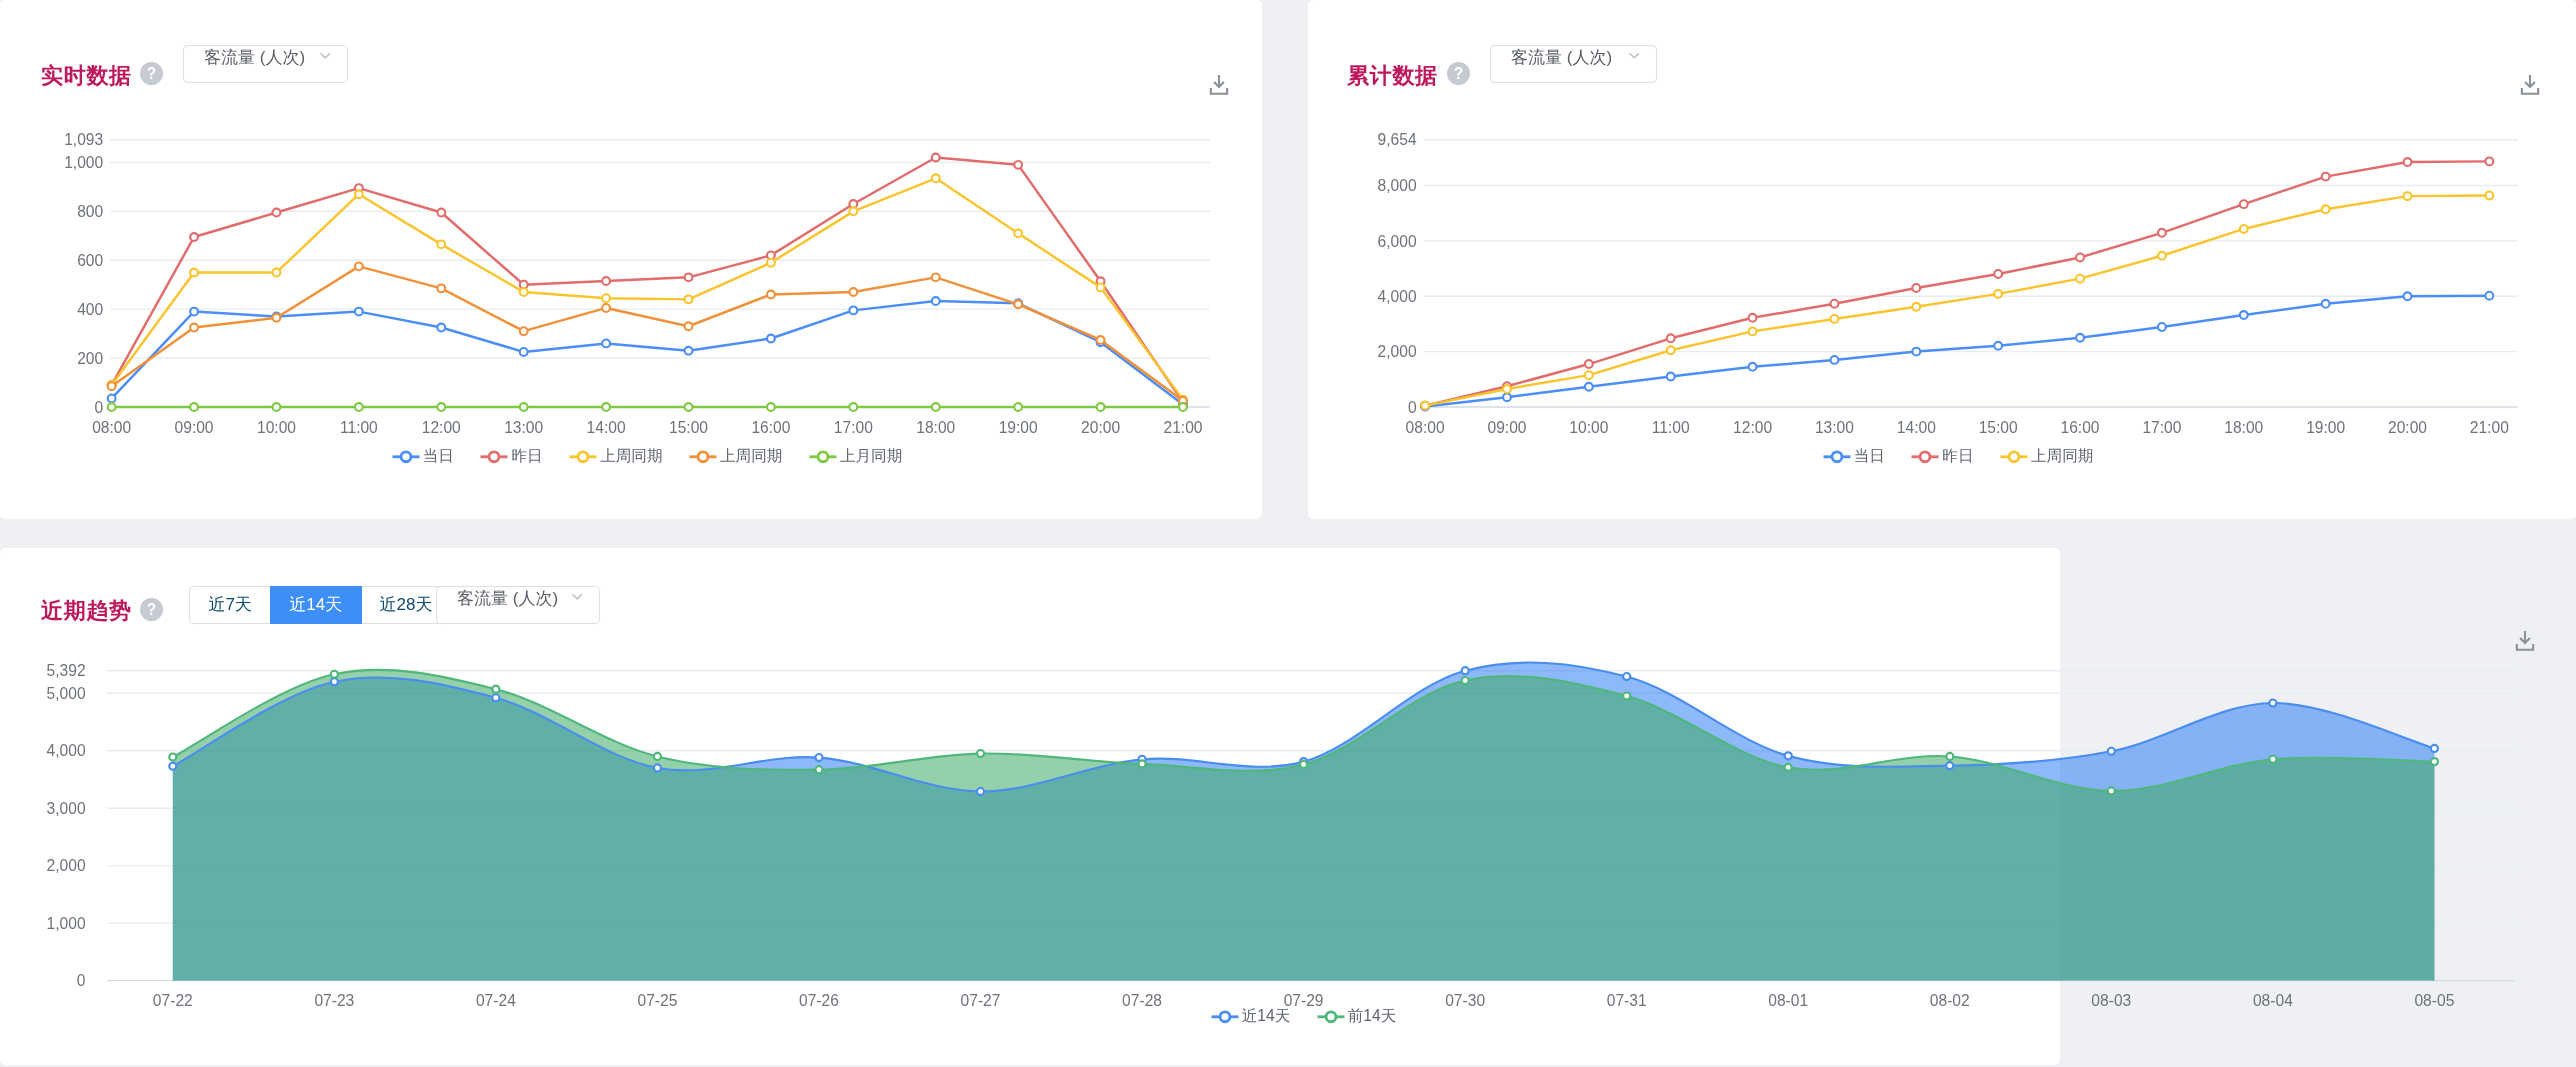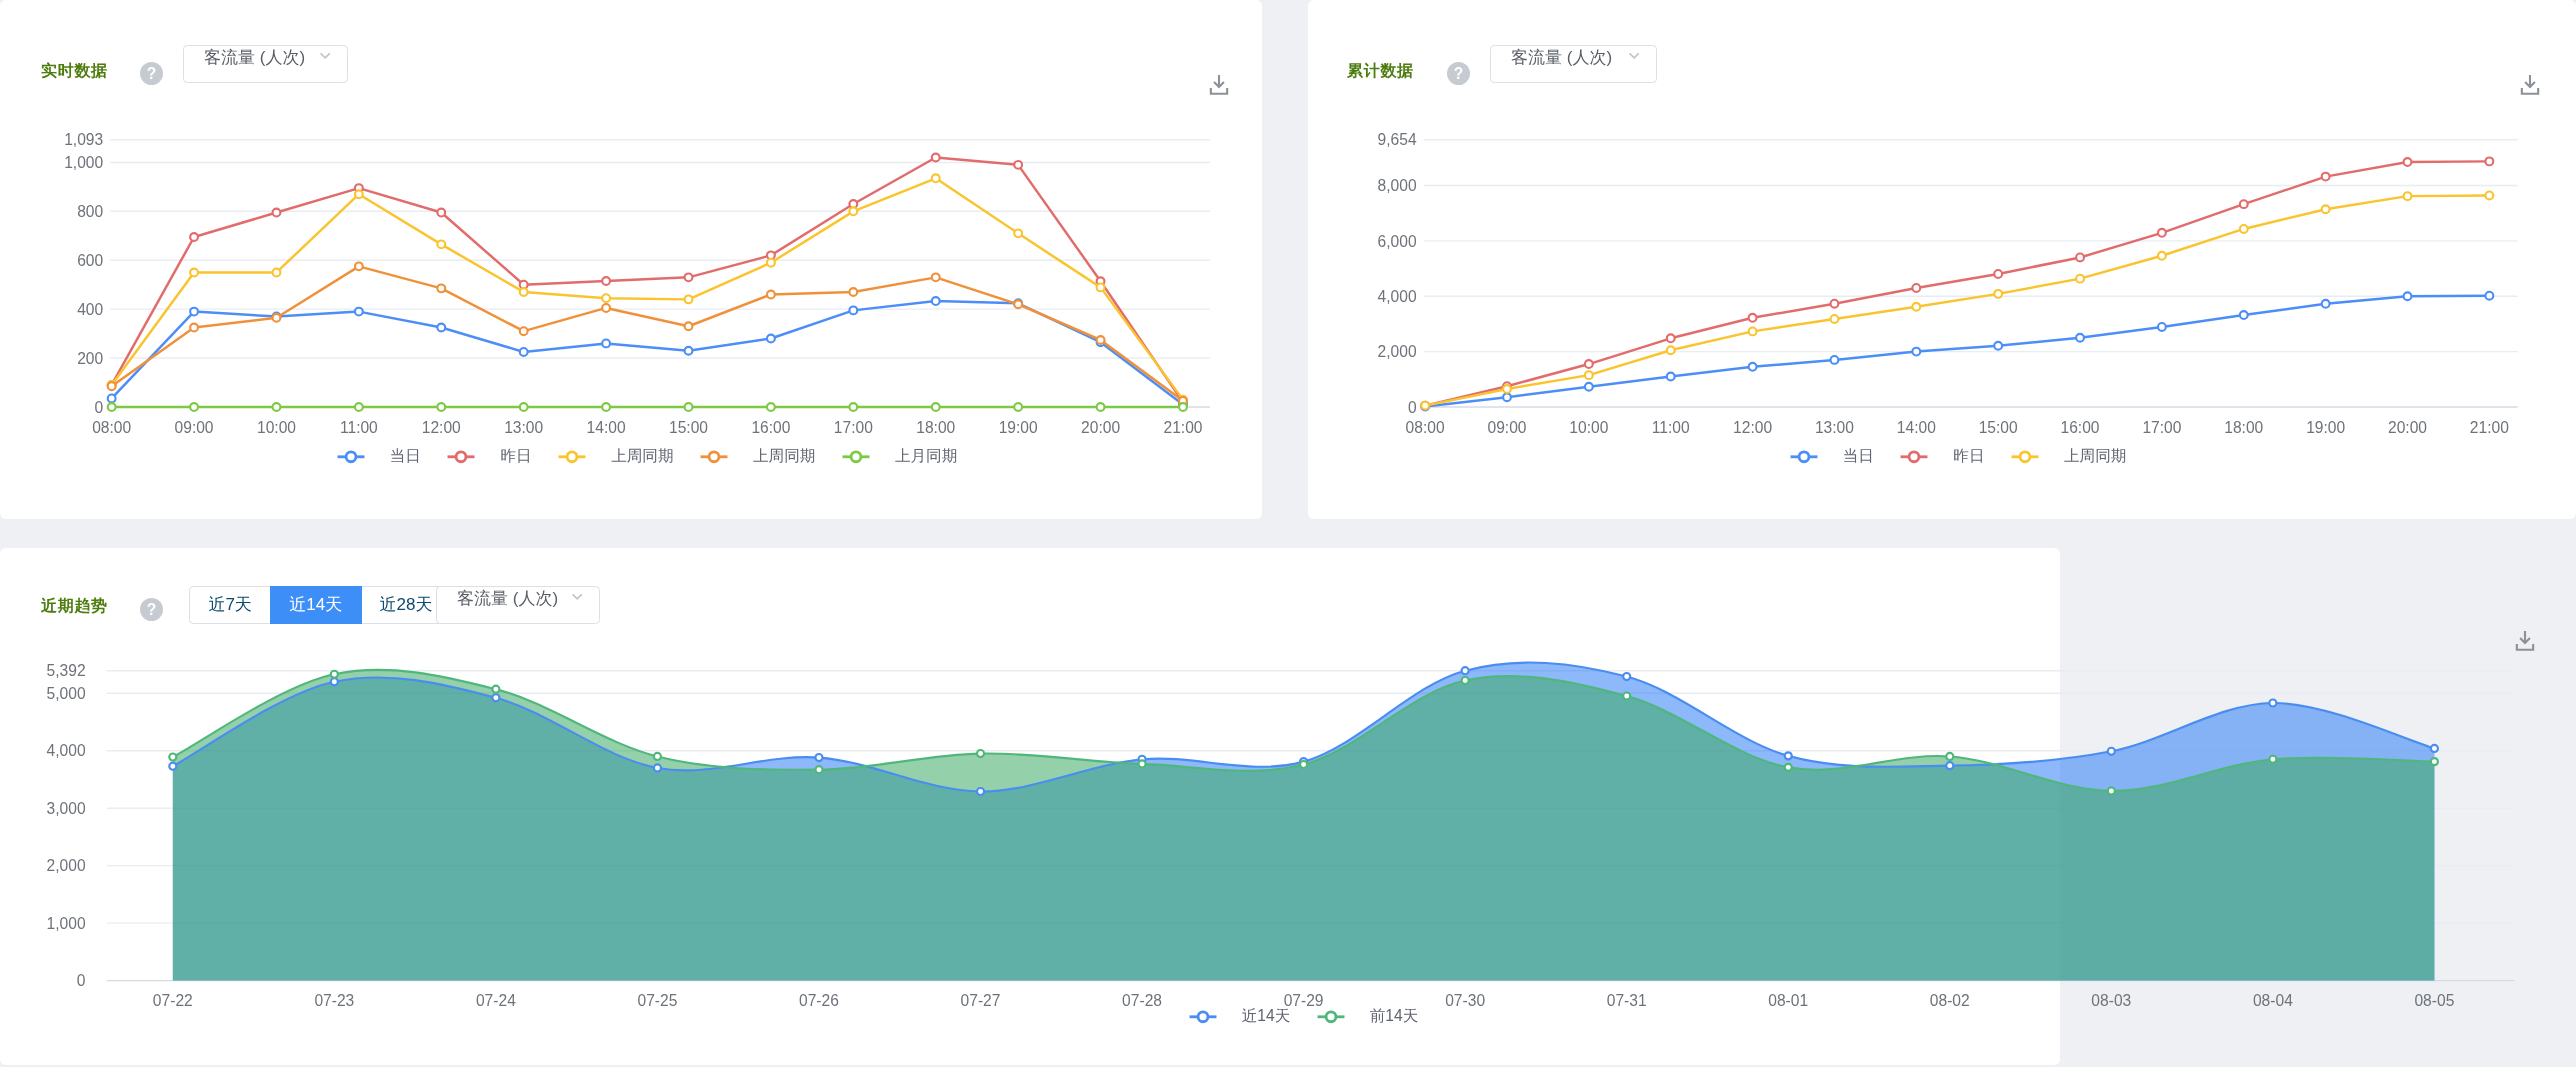--- a/index.html
+++ b/index.html
@@ -6,21 +6,21 @@
   body{
     width:2576px;height:1067px;position:relative;overflow:hidden;
     background:#eef0f3;
     font-family:"Liberation Sans","DejaVu Sans",sans-serif;
   }
   .card{position:absolute;background:#ffffff;border-radius:5.7px;}
   #card-realtime{left:0;top:0;width:1262px;height:519px;}
   #card-cumulative{left:1308px;top:0;width:1268px;height:519px;}
   #card-trend{left:0;top:548px;width:2060px;height:517px;}
   .card-title{
-    position:absolute;font-size:16px;font-weight:bold;color:#4d7c0f;
+    position:absolute;font-size:22px;font-weight:bold;color:#be185d;
     letter-spacing:0.7px;white-space:nowrap;
   }
   .help-icon{
     position:absolute;width:23px;height:23px;border-radius:50%;
     background:#c6cad1;color:#ffffff;font-size:15.6px;font-weight:bold;
     text-align:center;line-height:23px;user-select:none;
   }
   .select{
     position:absolute;height:38px;border:1.4px solid #dcdfe6;border-radius:4.3px;
     background:#fff;box-sizing:border-box;display:flex;
@@ -36,21 +36,21 @@
     margin-left:-1.4px;white-space:nowrap;position:relative;
   }
   .seg-btn:first-child{border-radius:4.3px 0 0 4.3px;margin-left:0;}
   .seg-btn:last-child{border-radius:0 4.3px 4.3px 0;}
   .seg-btn.active{background:#3e8ef7;border-color:#3e8ef7;color:#fff;z-index:1;}
   .chart-svg{position:absolute;left:0;top:0;}
   .legend{
     position:absolute;display:flex;justify-content:center;align-items:center;
     gap:25.5px;
   }
-  .legend-item{display:flex;align-items:center;gap:24px;cursor:pointer;}
+  .legend-item{display:flex;align-items:center;gap:2px;cursor:pointer;}
   .legend-item .lg-label{font-size:15.6px;color:#5f6470;white-space:nowrap;}
 </style>
 </head>
 <body>
 
 <div class="card" id="card-realtime">
   <div class="card-title" style="left:41px;top:61px;">实时数据</div>
   <div class="help-icon" style="left:140px;top:62px;">?</div>
   <div class="select" style="left:183px;top:45px;width:165px;">
     <span class="sel-text">客流量 (人次)</span>

